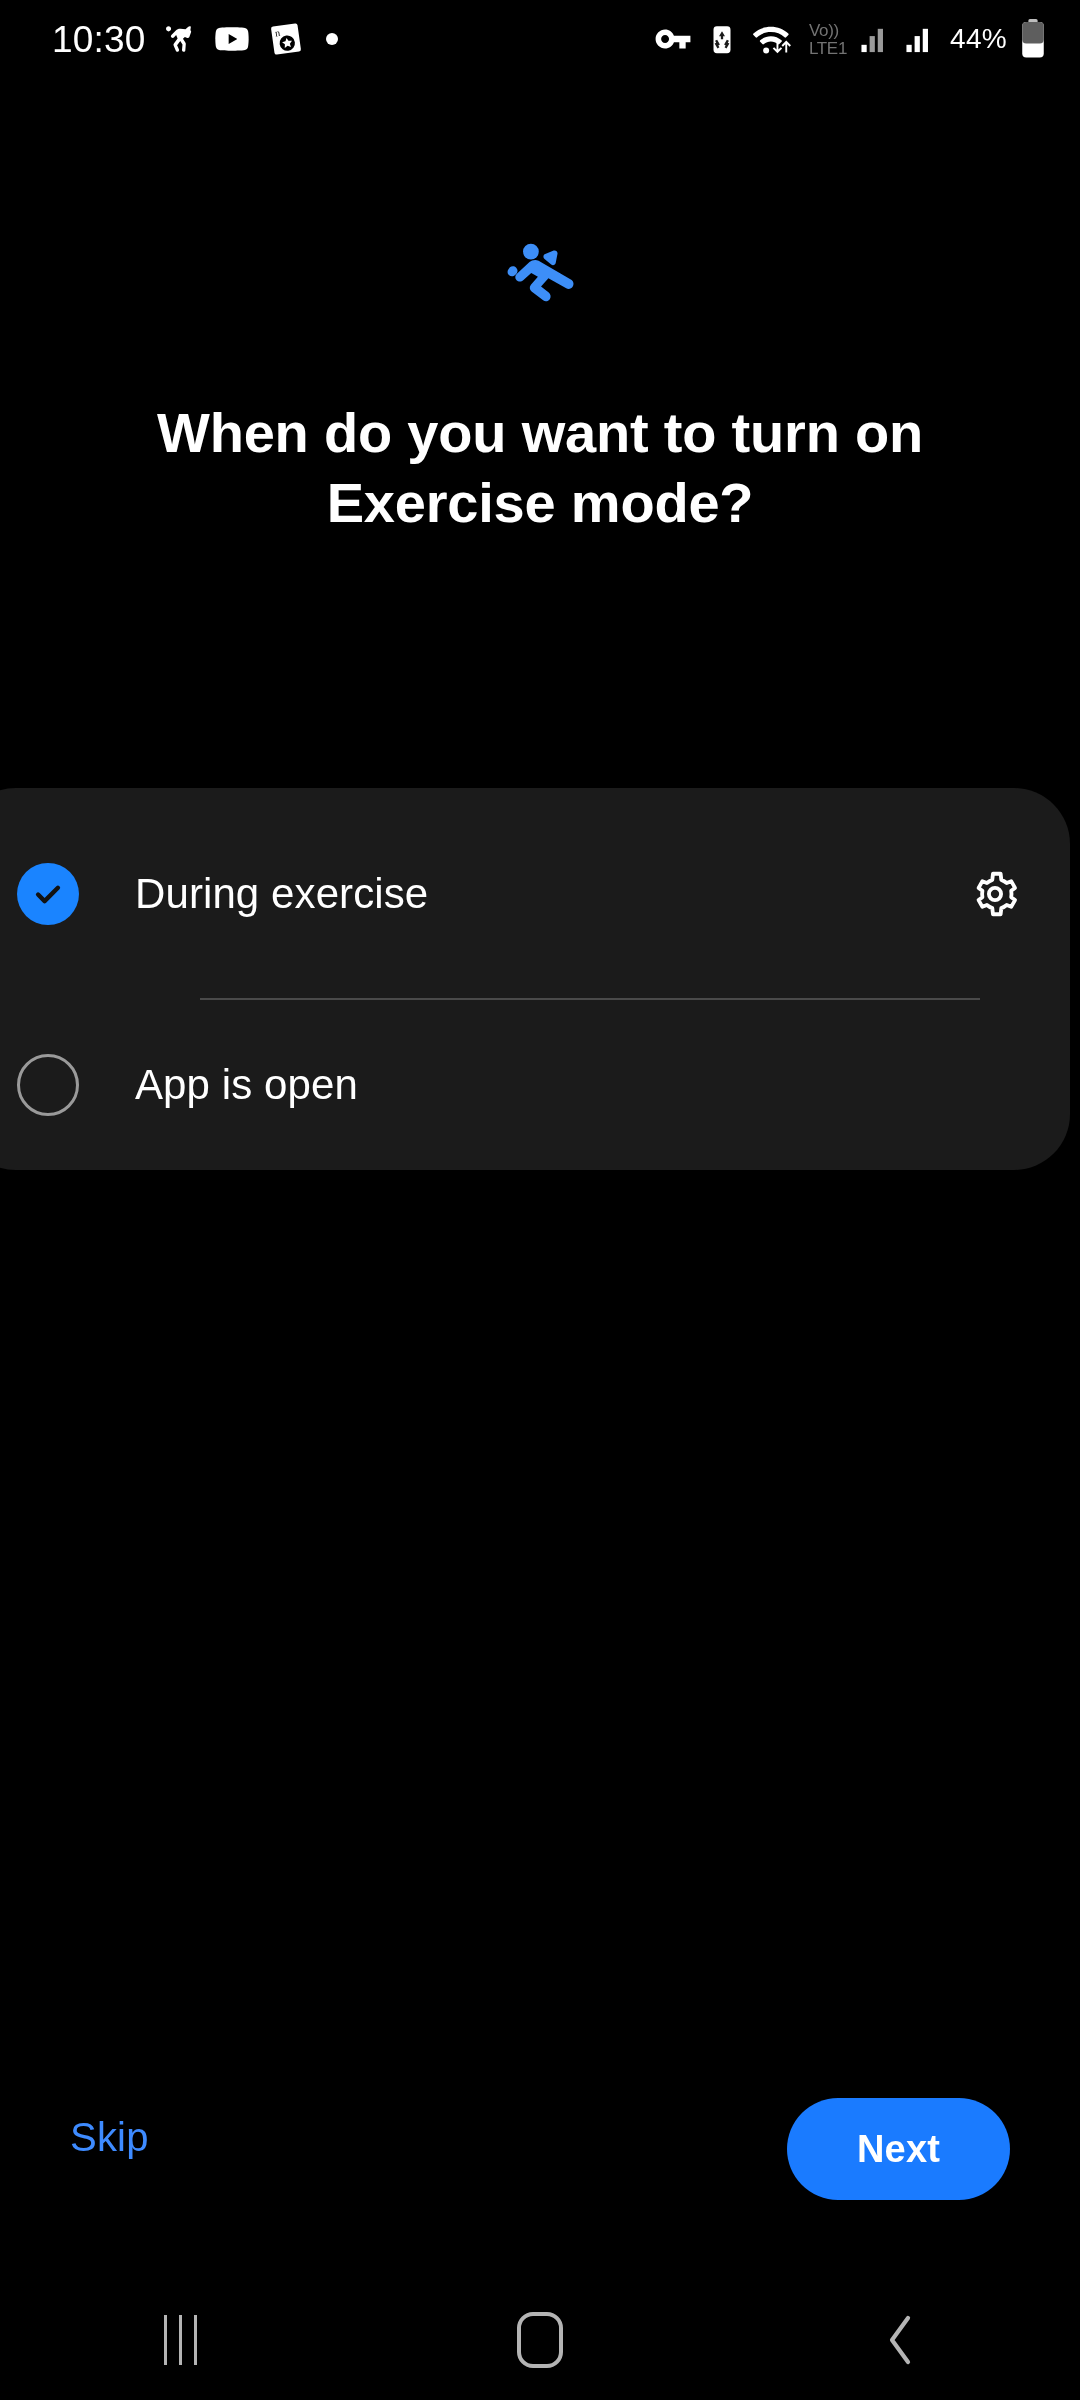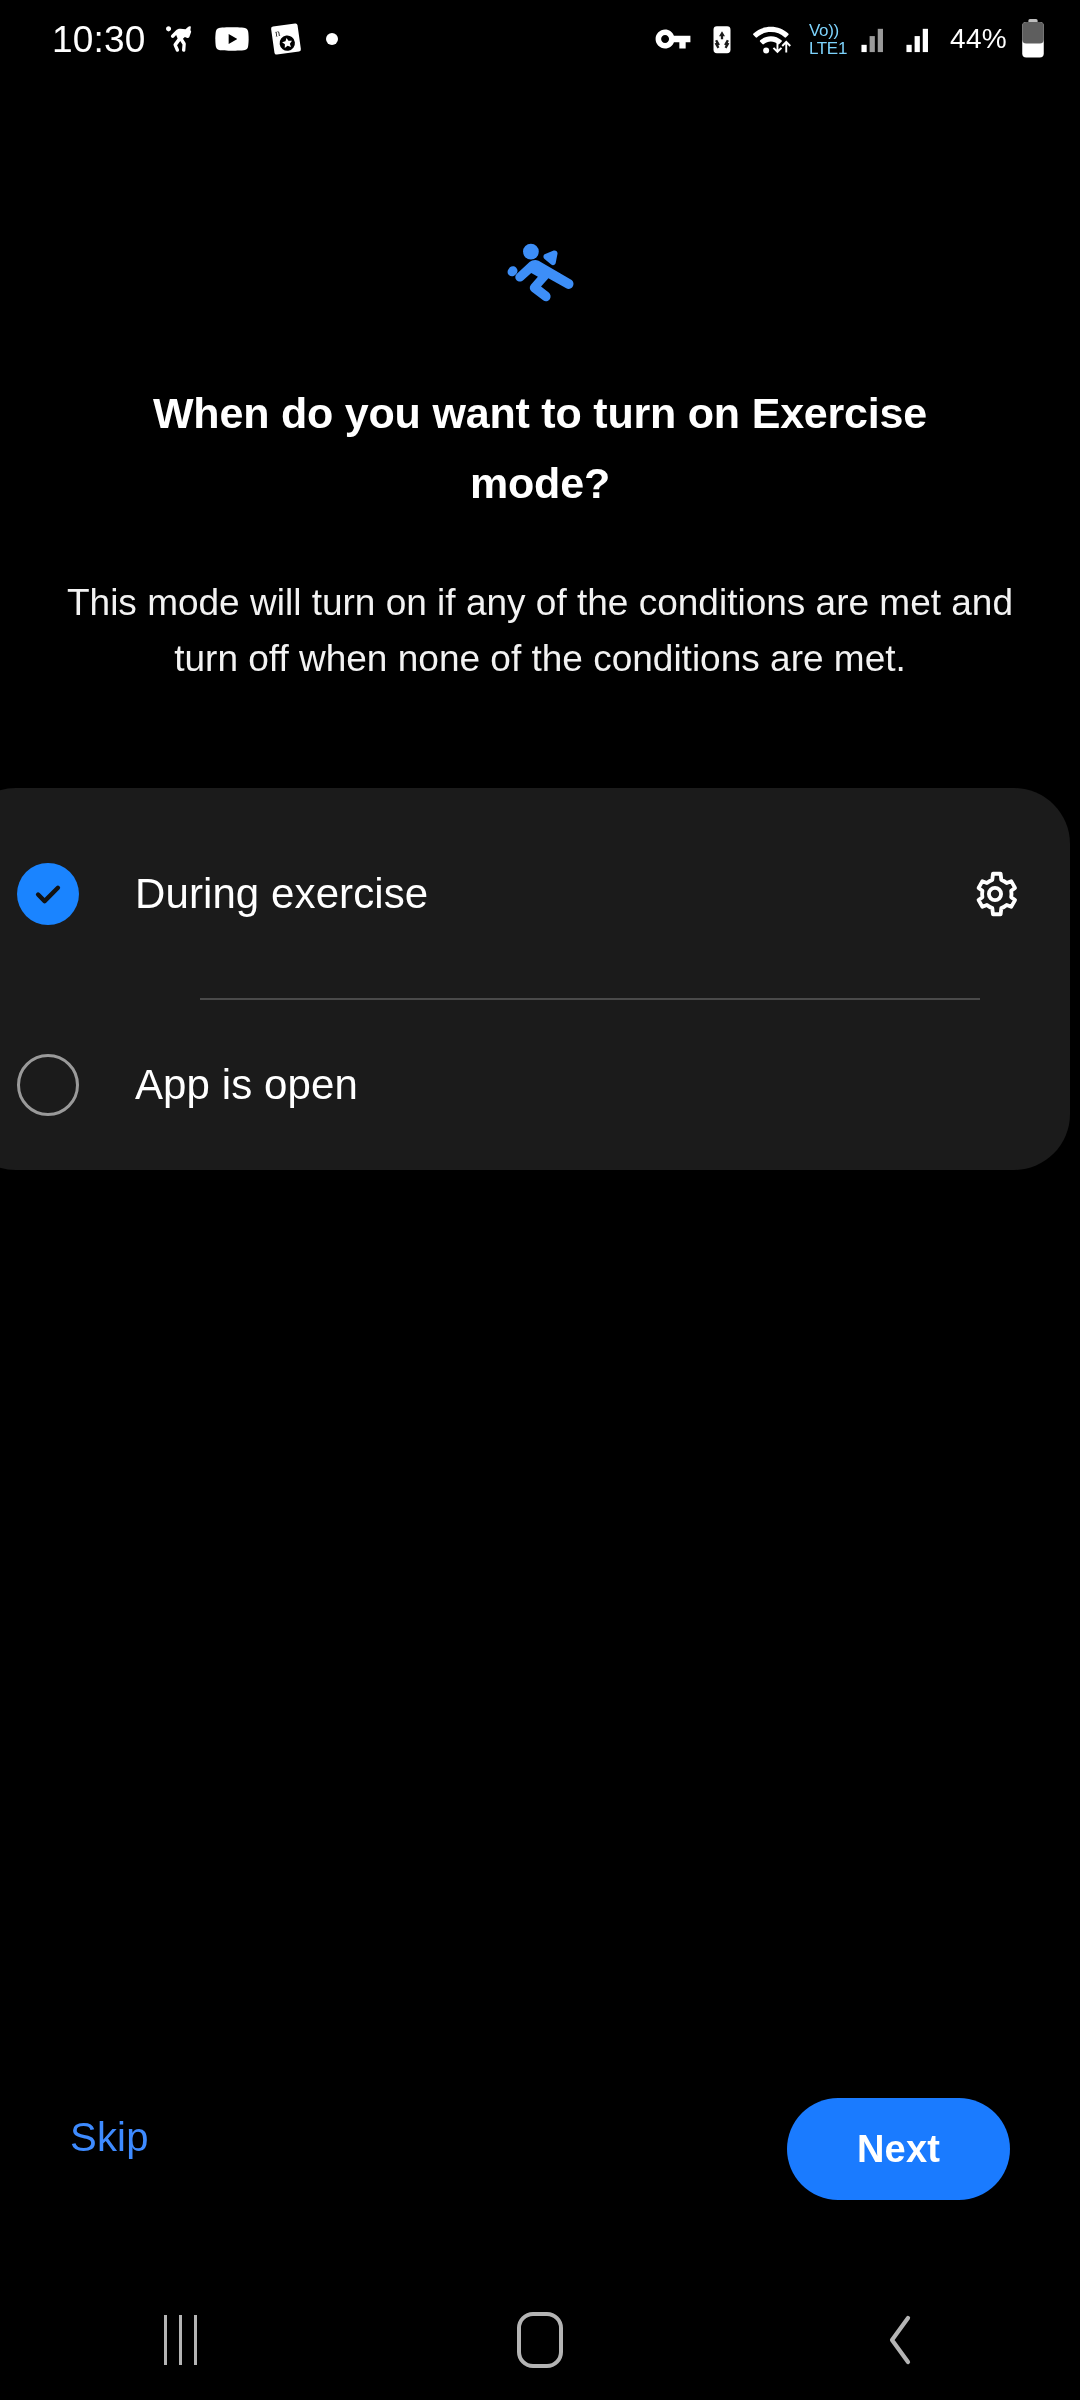--- a/index.html
+++ b/index.html
@@ -32,39 +32,39 @@
     display:flex; align-items:center; gap:13px;
   }
   .sb-ico { display:flex; align-items:center; justify-content:center; }
   .dot-ico {
     width:12px; height:12px; border-radius:50%;
     background:#ffffff; margin-left:6px;
   }
   .sb-volte {
     display:flex; flex-direction:column;
     align-items:flex-start; justify-content:center;
-    color:#7dd3fc; line-height:1;
+    color:#737373; line-height:1;
   }
   .sb-volte .v1 { font-size:17px; letter-spacing:-.3px; }
   .sb-volte .v2 { font-size:17px; letter-spacing:-.3px; margin-top:1px; }
   .sb-batt-txt {
     color:#ffffff; font-size:28px; font-weight:400;
     letter-spacing:.3px;
   }
 
   
   .hero-icon {
     position:absolute; top:232px; left:0; width:1080px;
     display:flex; justify-content:center;
   }
   .title {
-    position:absolute; top:378px; left:90px; width:900px;
+    position:absolute; top:398px; left:90px; width:900px;
     text-align:center;
     color:#ffffff;
-    font-size:43px; font-weight:700;
+    font-size:56px; font-weight:700;
     line-height:70px;
     letter-spacing:-.2px;
   }
   .subtitle {
     position:absolute; top:575px; left:62px; width:956px;
     text-align:center;
     color:#f2f2f2;
     font-size:37px; font-weight:400;
     line-height:56px;
   }
@@ -251,21 +251,20 @@
   <div class="hero-icon">
     <svg width="84" height="84" viewBox="0 0 24 24" fill="#3d8ef7">
       <circle cx="9.4" cy="5.6" r="2.25"></circle>
       <path d="M15.9 5.3c.6-.2 1.2.3 1.1.9l-.5 2.6c-.1.6-.8.9-1.3.5l-1.9-1.6c-.5-.4-.4-1.2.2-1.4l2.4-1z"></path>
       <path d="M11.6 8.2c-.9-.4-1.9-.2-2.6.4L5.4 11.9c-.6.5-.6 1.4-.1 1.9.5.5 1.4.5 1.9 0l2.3-2.1 1.9 1.1-2 2.3c-.5.6-.4 1.4.2 1.9l3.3 2.5c.6.5 1.5.3 1.9-.3.4-.6.3-1.4-.3-1.9l-2.2-1.7 2.1-2.4 5.1 2.9c.7.4 1.5.1 1.9-.6.4-.7.1-1.5-.6-1.9l-9.2-5.4z"></path>
       <path d="M3.4 10.1c.5-.4 1.3-.4 1.8.1.5.5.5 1.3 0 1.8l-.3.3c-.5.5-1.3.5-1.8 0-.5-.5-.5-1.3 0-1.8l.3-.4z"></path>
     </svg>
   </div>
 
   <div class="title">When do you want to turn on Exercise mode?</div>
-  <div class="subtitle">This mode will turn on if any of the conditions are met and turn off when none of the conditions are met.</div>
 
   <div class="card">
 
     <div class="opt opt-1">
       <div class="radio-wrap">
         <div class="radio-on">
           <svg width="34" height="34" viewBox="0 0 24 24" fill="none" stroke="#121212" stroke-width="3.1" stroke-linecap="round" stroke-linejoin="round">
             <path d="M5 12.4l4.6 4.6L19 7.6"></path>
           </svg>
         </div>

